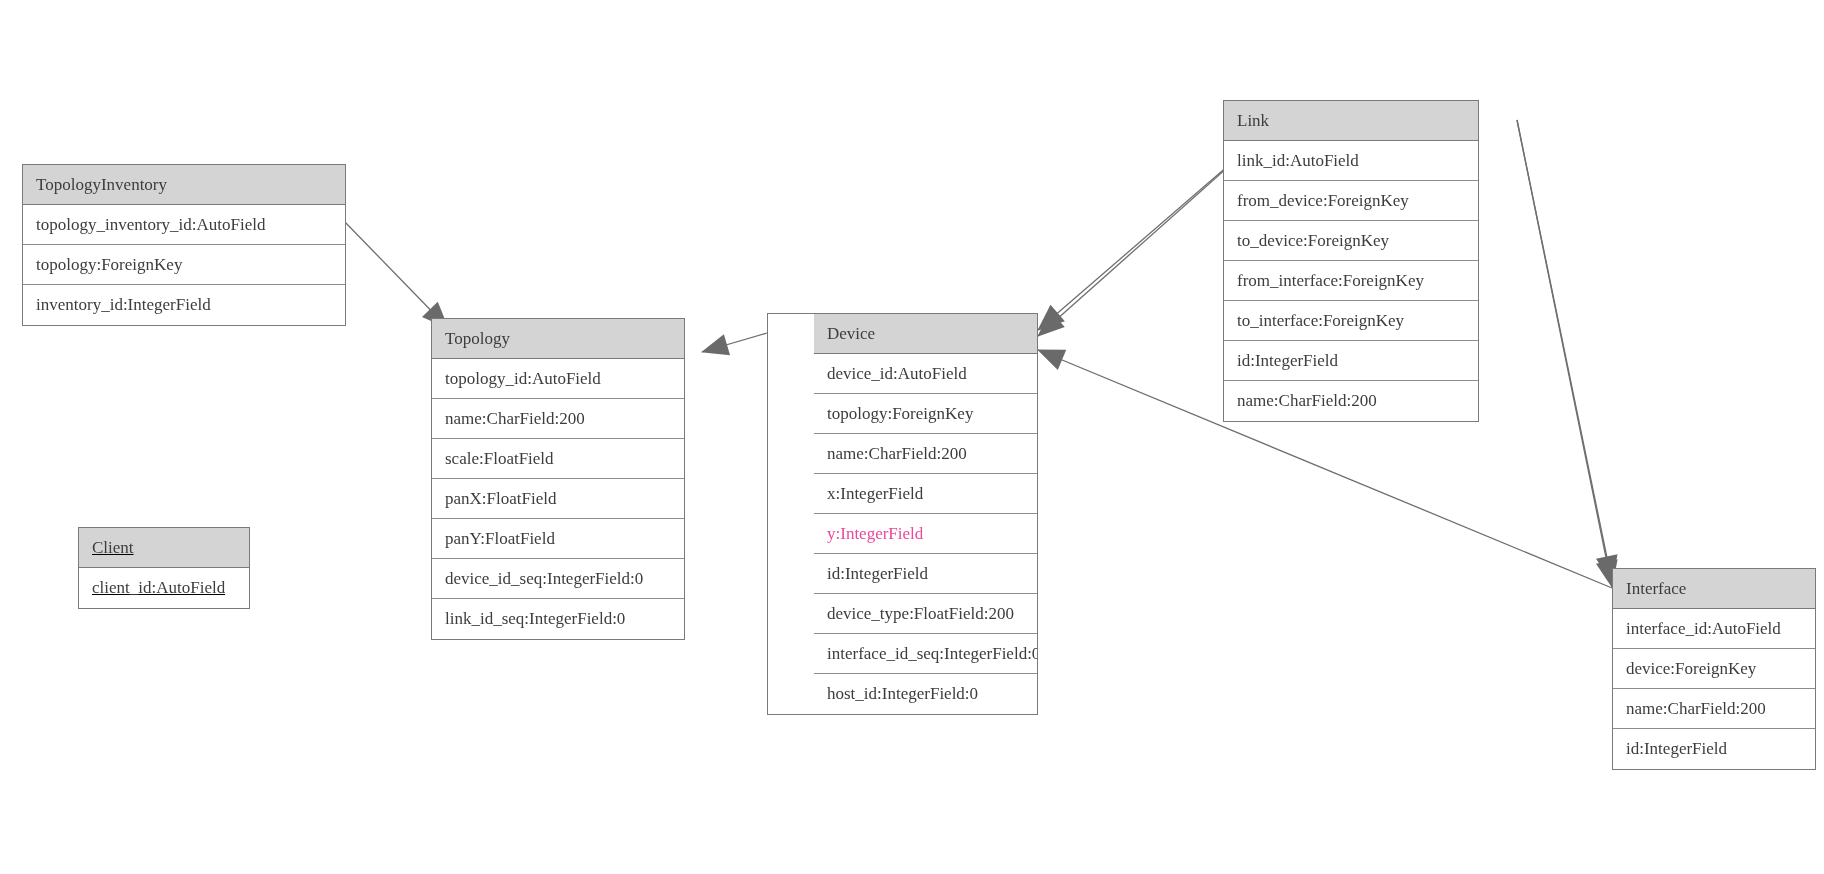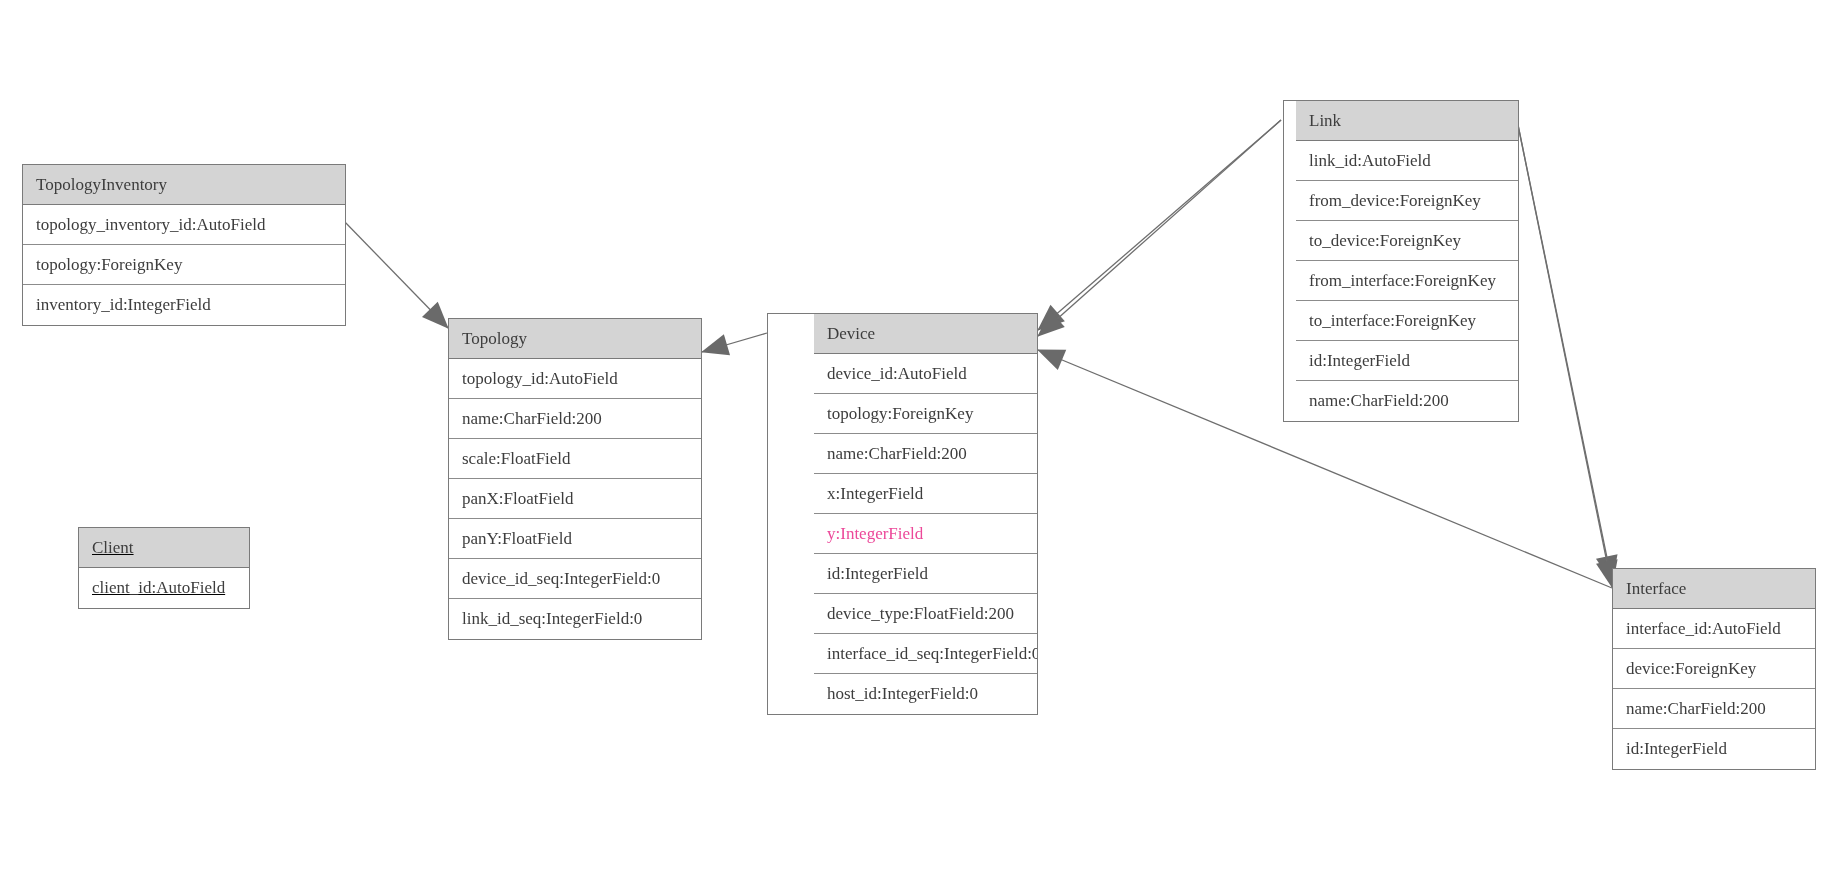--- a/index.html
+++ b/index.html
@@ -43,21 +43,21 @@
       <line x1="1612" y1="588" x2="1038" y2="350" stroke="#6e6e6e" stroke-width="1.3" marker-end="url(#arrow)"></line>
       <line x1="1517" y1="120" x2="1612" y2="582" stroke="#6e6e6e" stroke-width="1.3" marker-end="url(#arrow)"></line>
       <line x1="1517" y1="120" x2="1612" y2="587" stroke="#6e6e6e" stroke-width="1.3" marker-end="url(#arrow)"></line>
     </svg>
 <div class="entity" style="left: 22px; top: 164px; width: 324px;">
       <div class="entity-header" style="background: rgb(212, 212, 212); color: rgb(61, 61, 61);">TopologyInventory</div>
       <div class="entity-row" style="color: rgb(61, 61, 61);">topology_inventory_id:AutoField</div>
       <div class="entity-row" style="color: rgb(61, 61, 61);">topology:ForeignKey</div>
       <div class="entity-row" style="color: rgb(61, 61, 61);">inventory_id:IntegerField</div>
     </div>
-    <div class="entity" style="left: 448px; top: 318px; width: 254px;">
+    <div class="entity" style="left: 431px; top: 318px; width: 254px;">
       <div class="entity-header" style="background: rgb(212, 212, 212); color: rgb(61, 61, 61);">Topology</div>
       <div class="entity-row" style="color: rgb(61, 61, 61);">topology_id:AutoField</div>
       <div class="entity-row" style="color: rgb(61, 61, 61);">name:CharField:200</div>
       <div class="entity-row" style="color: rgb(61, 61, 61);">scale:FloatField</div>
       <div class="entity-row" style="color: rgb(61, 61, 61);">panX:FloatField</div>
       <div class="entity-row" style="color: rgb(61, 61, 61);">panY:FloatField</div>
       <div class="entity-row" style="color: rgb(61, 61, 61);">device_id_seq:IntegerField:0</div>
       <div class="entity-row" style="color: rgb(61, 61, 61);">link_id_seq:IntegerField:0</div>
     </div>
     <div class="entity" style="left: 78px; top: 527px; width: 172px; text-decoration: underline;">
@@ -69,21 +69,21 @@
       <div class="entity-row" style="color: rgb(61, 61, 61);">device_id:AutoField</div>
       <div class="entity-row" style="color: rgb(61, 61, 61);">topology:ForeignKey</div>
       <div class="entity-row" style="color: rgb(61, 61, 61);">name:CharField:200</div>
       <div class="entity-row" style="color: rgb(61, 61, 61);">x:IntegerField</div>
       <div class="entity-row" style="color: #ec4899;">y:IntegerField</div>
       <div class="entity-row" style="color: rgb(61, 61, 61);">id:IntegerField</div>
       <div class="entity-row" style="color: rgb(61, 61, 61);">device_type:FloatField:200</div>
       <div class="entity-row" style="color: rgb(61, 61, 61);">interface_id_seq:IntegerField:0</div>
       <div class="entity-row" style="color: rgb(61, 61, 61);">host_id:IntegerField:0</div>
     </div>
-    <div class="entity" style="left: 1283px; top: 100px; width: 236px; padding-left: 12px;">
+    <div class="entity" style="left: 1223px; top: 100px; width: 256px;">
       <div class="entity-header" style="background: rgb(212, 212, 212); color: rgb(61, 61, 61);">Link</div>
       <div class="entity-row" style="color: rgb(61, 61, 61);">link_id:AutoField</div>
       <div class="entity-row" style="color: rgb(61, 61, 61);">from_device:ForeignKey</div>
       <div class="entity-row" style="color: rgb(61, 61, 61);">to_device:ForeignKey</div>
       <div class="entity-row" style="color: rgb(61, 61, 61);">from_interface:ForeignKey</div>
       <div class="entity-row" style="color: rgb(61, 61, 61);">to_interface:ForeignKey</div>
       <div class="entity-row" style="color: rgb(61, 61, 61);">id:IntegerField</div>
       <div class="entity-row" style="color: rgb(61, 61, 61);">name:CharField:200</div>
     </div>
     <div class="entity" style="left: 1612px; top: 568px; width: 204px;">

